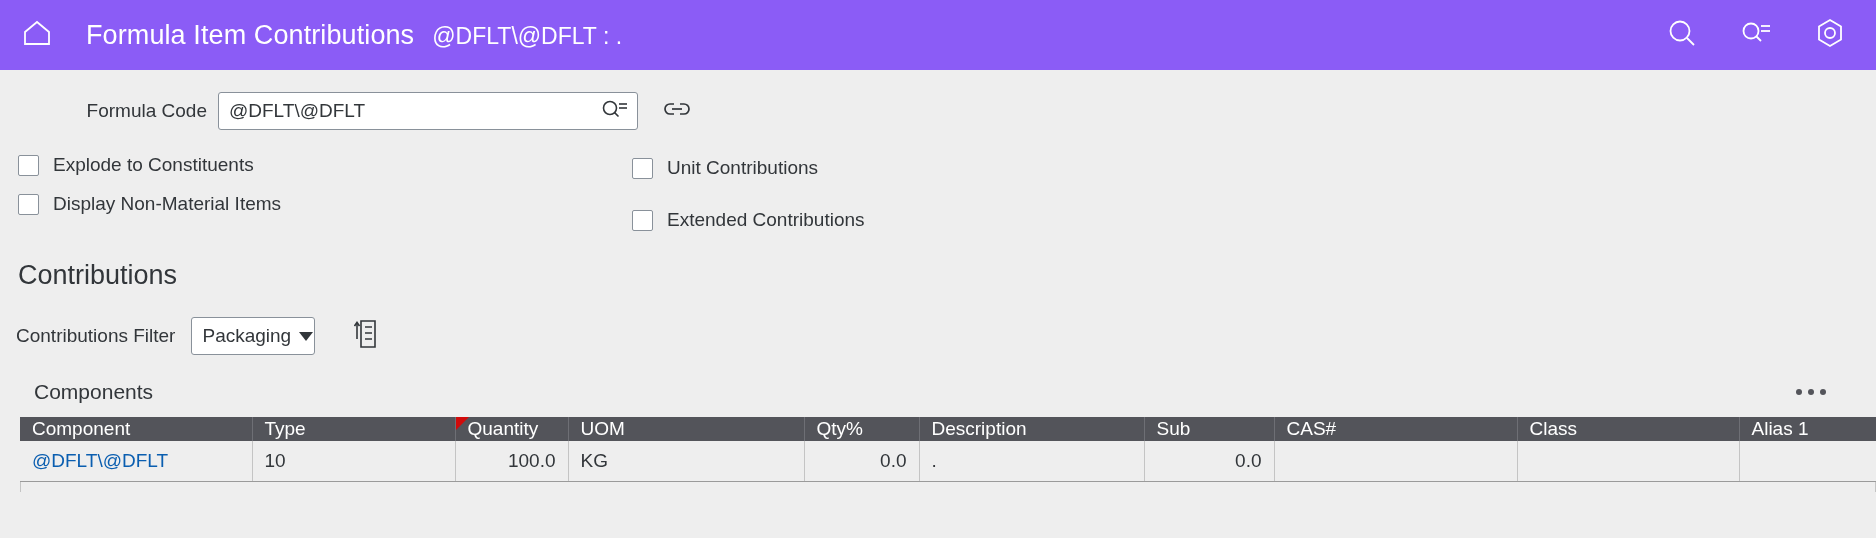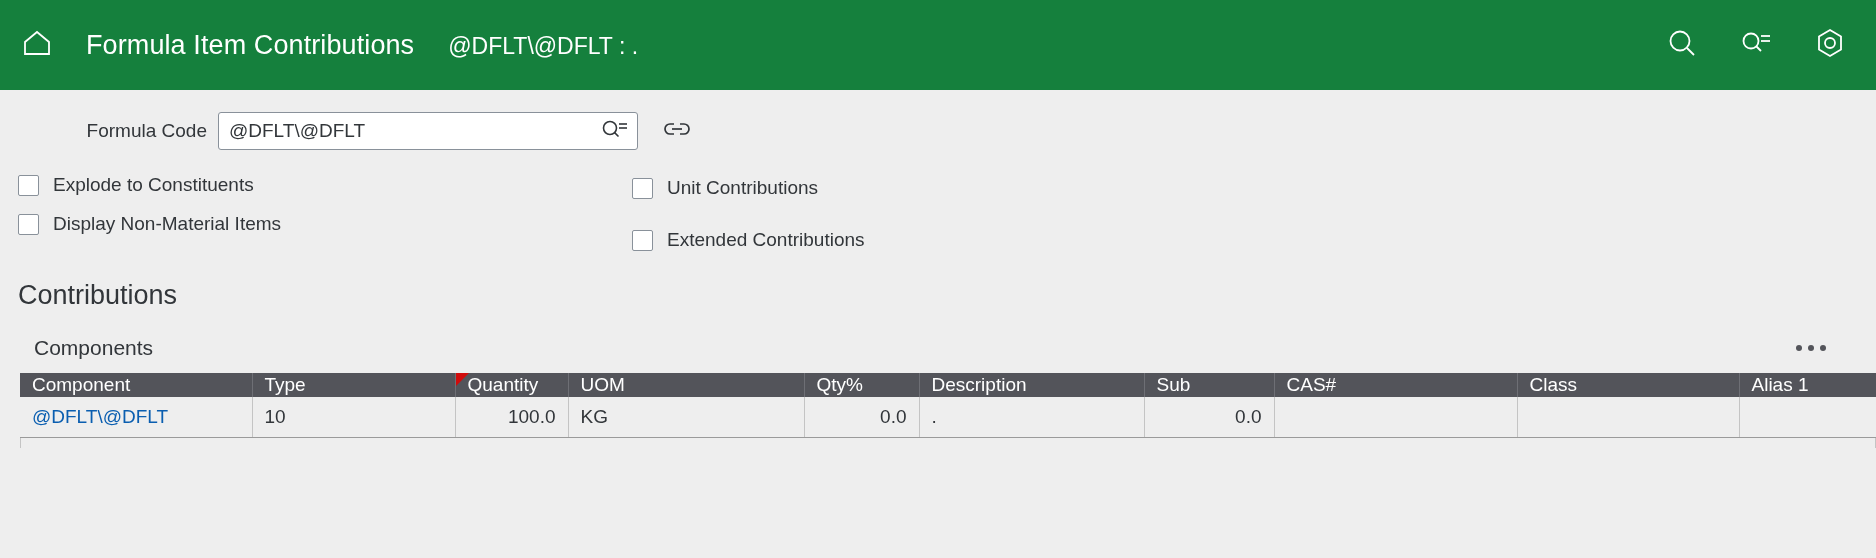--- a/index.html
+++ b/index.html
@@ -10,22 +10,22 @@
   body {
     width: 1876px;
     height: 558px;
     font-family: "Liberation Sans", sans-serif;
     color: #32363a;
     overflow: hidden;
   }
 
   
   .app-header {
-    height: 90px;
-    background: #15803d;
+    height: 70px;
+    background: #8b5cf6;
     display: flex;
     align-items: center;
     padding: 0 26px 0 14px;
     box-sizing: border-box;
   }
   .home-icon-btn {
     width: 46px;
     height: 46px;
     display: flex;
     align-items: center;
@@ -44,21 +44,21 @@
     color: #ffffff;
     font-size: 27px;
     font-weight: 400;
     letter-spacing: .1px;
     white-space: nowrap;
   }
   .header-subtitle {
     color: #ffffff;
     font-size: 23px;
     font-weight: 400;
-    margin-left: 34px;
+    margin-left: 18px;
     white-space: nowrap;
   }
   .header-actions {
     display: flex;
     align-items: center;
     gap: 34px;
     flex: 0 0 auto;
   }
   .hdr-icon-btn {
     width: 40px;
@@ -417,20 +417,41 @@
       <div class="cbx-row cbx-col-b cb-r2b">
         <span class="cbx-box"></span>
         <span class="cbx-label">Extended Contributions</span>
       </div>
 
     </div>
   </div>
 
   <div class="section-title">Contributions</div>
 
+  <div class="filter-row">
+    <span class="filter-label">Contributions Filter</span>
+
+    <div class="select-shell">
+      <span class="select-value">Packaging</span>
+      <span class="caret"></span>
+    </div>
+
+    <div class="sort-icon-btn">
+      <span>
+        <svg width="26" height="30" viewBox="0 0 26 30">
+          <path d="M7 2 L21 2 L21 28 L7 28 Z" fill="none" stroke="#32363a" stroke-width="1.6"></path>
+          <line x1="11" y1="8" x2="18" y2="8" stroke="#32363a" stroke-width="1.5"></line>
+          <line x1="11" y1="14" x2="18" y2="14" stroke="#32363a" stroke-width="1.5"></line>
+          <line x1="11" y1="20" x2="18" y2="20" stroke="#32363a" stroke-width="1.5"></line>
+          <line x1="3" y1="4" x2="3" y2="20" stroke="#32363a" stroke-width="1.6"></line>
+          <path d="M0.5 7 L3 3.5 L5.5 7" fill="none" stroke="#32363a" stroke-width="1.6"></path>
+        </svg>
+      </span>
+    </div>
+  </div>
 
   <div class="table-block">
 
     <div class="table-toolbar">
       <span class="table-caption">Components</span>
       <span class="overflow-btn">
         <i></i>
         <i></i>
         <i></i>
       </span>

